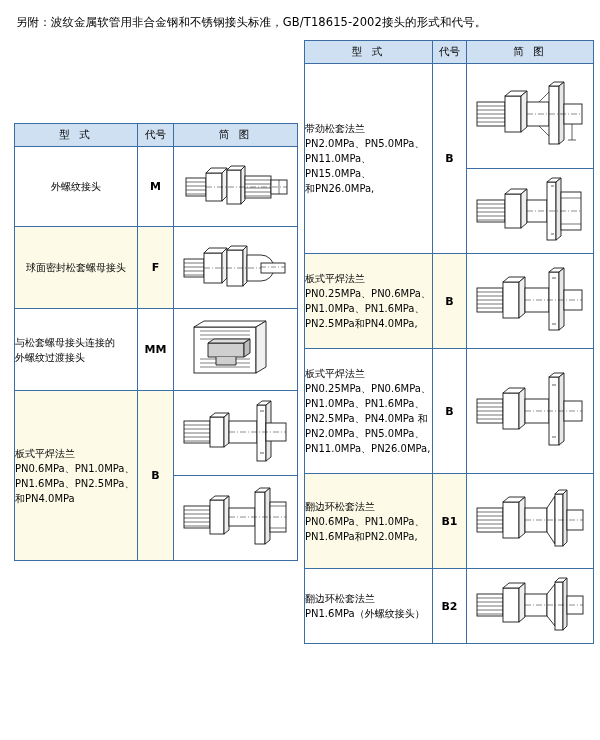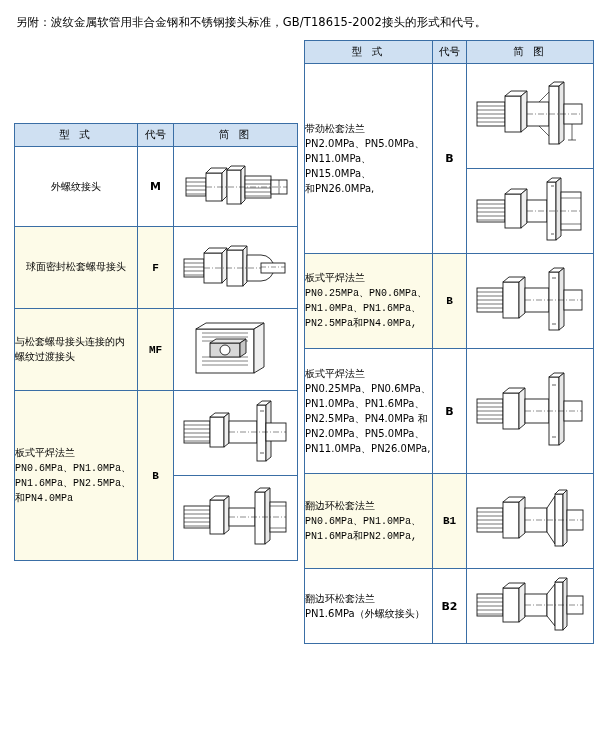--- a/index.html
+++ b/index.html
@@ -66,21 +66,21 @@
   td.code {
     text-align: center;
     font-size: 11px;
     font-weight: bold;
   }
   td.fig {
     text-align: center;
     background: #ffffff;
     padding: 0;
   }
-  .tint { background: #fdfbe8; font-family: Liberation Mono, monospace; }
+  .tint { background: #fdfbe8; }
   .white { background: #ffffff; }
   .fig-wrap {
     display: flex;
     align-items: center;
     justify-content: center;
     width: 100%;
     height: 100%;
   }
   svg { display: block; }
   .m-line { display: block; }
@@ -157,44 +157,44 @@
                   <path d="M67 18h14a12 12 0 010 26H67z" fill="#fff"></path>
                   <rect x="81" y="26" width="24" height="10" fill="#fff"></rect>
                   <path d="M81 30h24" stroke-width="0.5" stroke-dasharray="5 2 1 2"></path>
                   <path d="M24 31h57" stroke-width="0.5" stroke-dasharray="6 2 1 2"></path>
                 </g>
               </svg>
             </div>
           </td>
         </tr>
 
-
         <tr style="height:82px">
-          <td class="name tint">
-            <span class="m-line">与松套螺母接头连接的内</span>
-            <span class="m-line">螺纹过渡接头</span>
-          </td>
-          <td class="code tint">MF</td>
+          <td class="name white">
+            <span class="m-line">与松套螺母接头连接的</span>
+            <span class="m-line">外螺纹过渡接头</span>
+          </td>
+          <td class="code white">MM</td>
           <td class="fig">
             <div class="fig-wrap">
               <svg width="112" height="66" viewBox="0 0 112 66">
                 <g fill="none" stroke="#1a1a1a" stroke-width="0.9">
-                  <rect x="16" y="12" width="58" height="44" fill="#fff"></rect>
-                  <path d="M16 12l10-6h58l-10 6z" fill="#fff"></path>
-                  <path d="M74 12l10-6v44l-10 6z" fill="#efefef"></path>
-                  <path d="M22 16h46M22 20h46M22 24h46M22 48h46M22 44h46M22 40h46" stroke-width="0.55"></path>
-                  <rect x="30" y="26" width="30" height="14" fill="#d8d8d8"></rect>
-                  <path d="M30 26l6-4h30l-6 4z" fill="#e6e6e6"></path>
-                  <path d="M60 26l6-4v14l-6 4z" fill="#c6c6c6"></path>
-                  <circle cx="45" cy="33" r="5" fill="#fff"></circle>
-                </g>
-              </svg>
-            </div>
-          </td>
-        </tr>
+                  <rect x="14" y="10" width="62" height="46" fill="#fff"></rect>
+                  <path d="M14 10l10-6h62l-10 6z" fill="#fff"></path>
+                  <path d="M76 10l10-6v46l-10 6z" fill="#f0f0f0"></path>
+                  <path d="M20 14h50M20 18h50M20 22h50M20 50h50M20 46h50M20 42h50" stroke-width="0.55"></path>
+                  <path d="M28 26h36v14H28z" fill="#cfcfcf"></path>
+                  <path d="M28 26l6-4h36l-6 4z" fill="#dedede"></path>
+                  <path d="M64 26l6-4v14l-6 4z" fill="#bdbdbd"></path>
+                  <path d="M36 40v8h20v-8" fill="#cfcfcf"></path>
+                </g>
+              </svg>
+            </div>
+          </td>
+        </tr>
+
 
 
         <tr style="height:170px">
           <td class="name tint">
             <span class="m-line">板式平焊法兰</span>
             <span class="m-line">PN0.6MPa、PN1.0MPa、</span>
             <span class="m-line">PN1.6MPa、PN2.5MPa、</span>
             <span class="m-line">和PN4.0MPa</span>
           </td>
           <td class="code tint">B</td>

